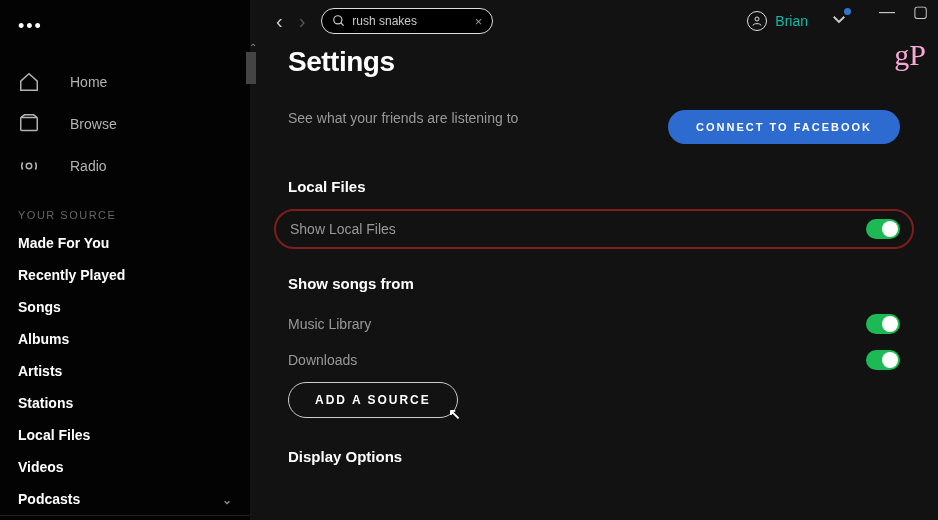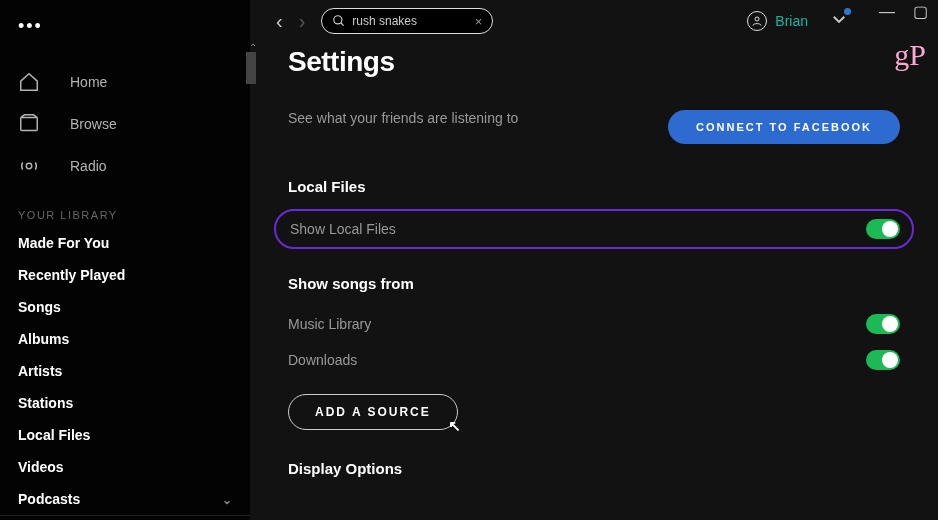--- a/index.html
+++ b/index.html
@@ -109,36 +109,36 @@
       font-size: 11px; font-weight: 700; letter-spacing: 2px;
       cursor: pointer;
     }
     .subhead { font-size: 15px; font-weight: 700; color: #fff; margin-bottom: 14px; }
     .toggle-row {
       display: flex; align-items: center; justify-content: space-between;
       padding: 8px 0;
     }
     .toggle-row .label { color: #999; font-size: 14px; }
     .highlighted {
-      border: 2px solid #6d28d9; border-radius: 24px;
+      border: 2px solid #7f1d1d; border-radius: 24px;
       padding: 8px 12px 8px 14px; margin: 0 -14px 4px -14px;
     }
     .toggle {
       width: 34px; height: 20px; background: #1db954; border-radius: 10px;
       position: relative; cursor: pointer; flex-shrink: 0;
     }
     .toggle .knob {
       position: absolute; right: 2px; top: 2px;
       width: 16px; height: 16px; background: #fff; border-radius: 50%;
     }
     .pill-btn {
       border: 1.5px solid #ccc; background: transparent; color: #fff;
       padding: 10px 26px; border-radius: 22px;
       font-size: 12px; font-weight: 700; letter-spacing: 2px;
-      cursor: pointer; margin-top: 16px; position: relative;
+      cursor: pointer; margin-top: 4px; position: relative;
     }
     .cursor-ptr {
       position: absolute; right: -6px; bottom: -6px;
       font-size: 15px; color: #fff;
     }
     .section-block { margin-bottom: 26px; }
     .display-options { margin-top: 30px; }
   </style>
 </head>
 <body>
@@ -170,21 +170,21 @@
       </div>
       <div class="nav-item">
         <svg class="icon" viewBox="0 0 24 24" fill="none" stroke="#b3b3b3" stroke-width="1.6">
             <circle cx="12" cy="12" r="3"></circle>
             <path d="M5 8 A9 9 0 0 0 5 16 M19 8 A9 9 0 0 1 19 16"></path>
           </svg>
         <span>Radio</span>
       </div>
     </div>
 
-    <div class="section-title">YOUR LIBRARY</div>
+    <div class="section-title">YOUR SOURCE</div>
     <div class="lib-item">
         <span>Made For You</span>
       </div>
     <div class="lib-item">
         <span>Recently Played</span>
       </div>
     <div class="lib-item">
         <span>Songs</span>
       </div>
     <div class="lib-item">

